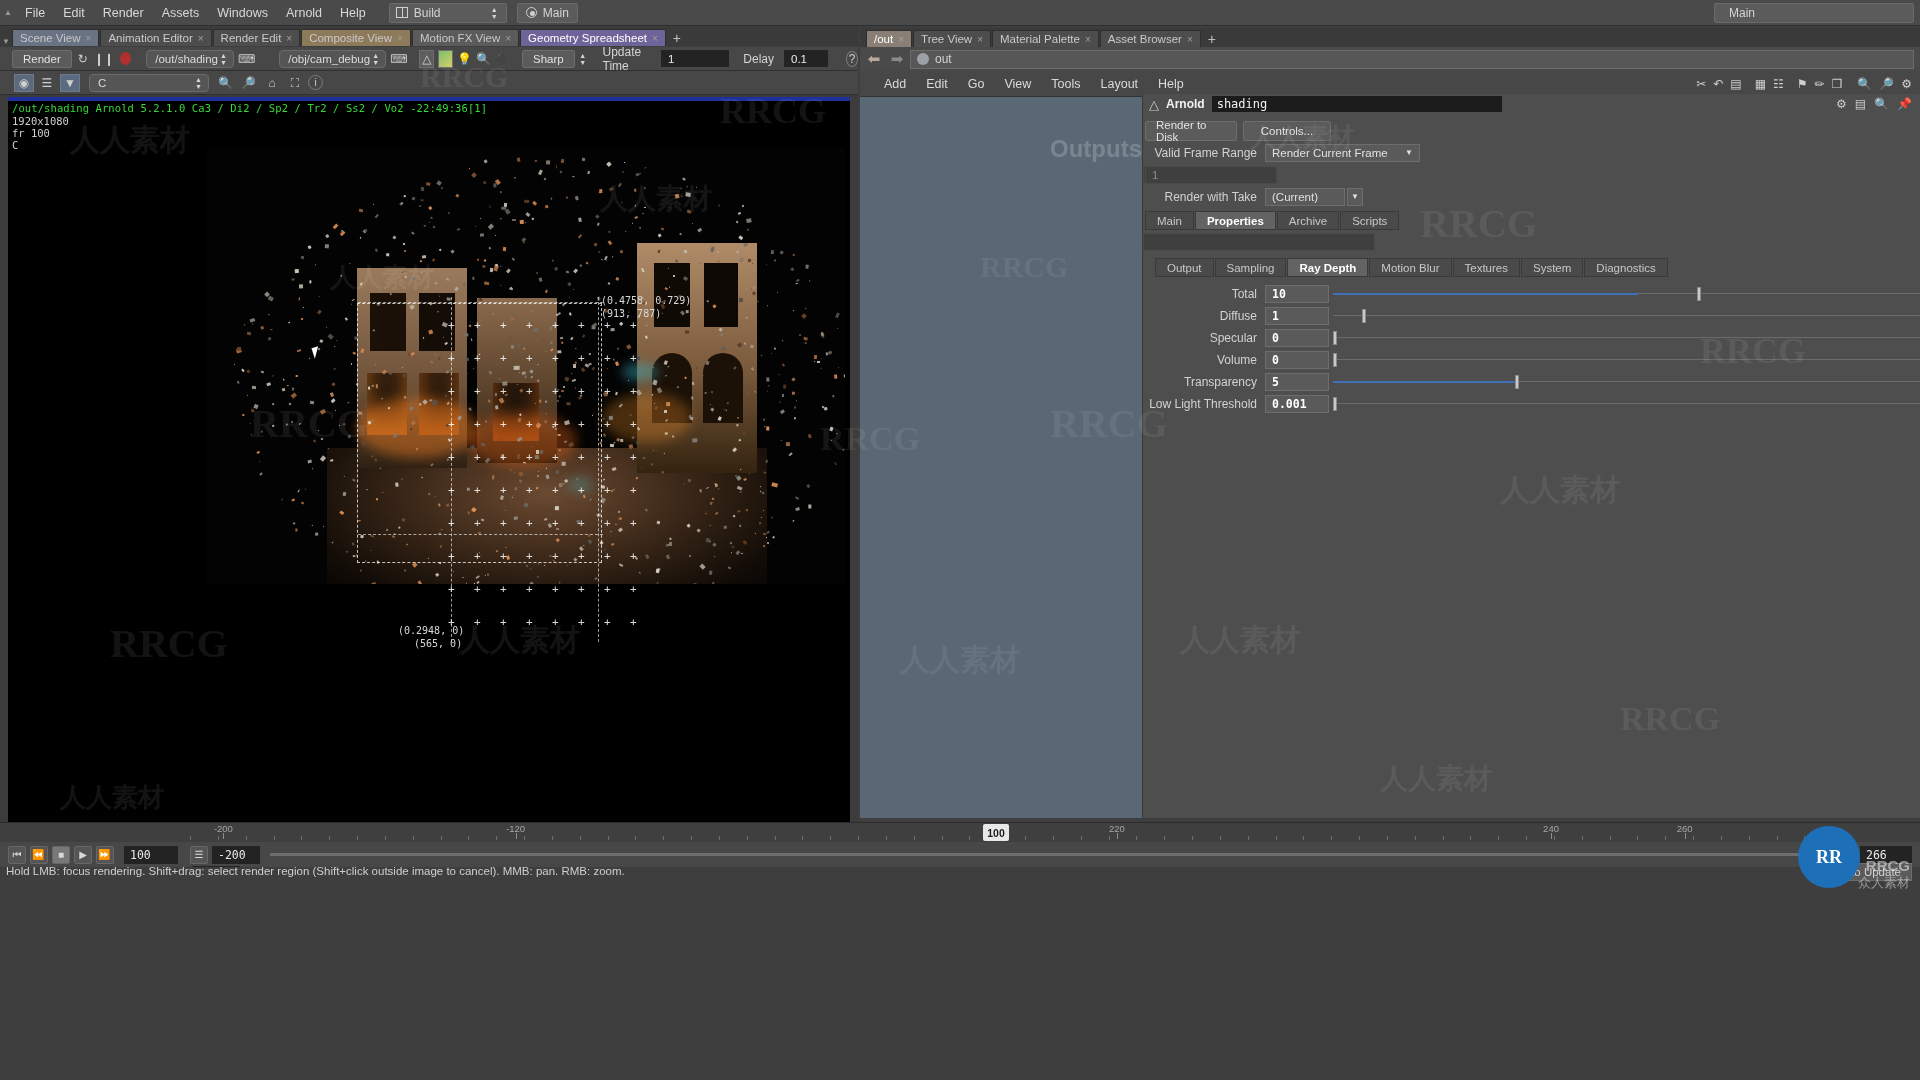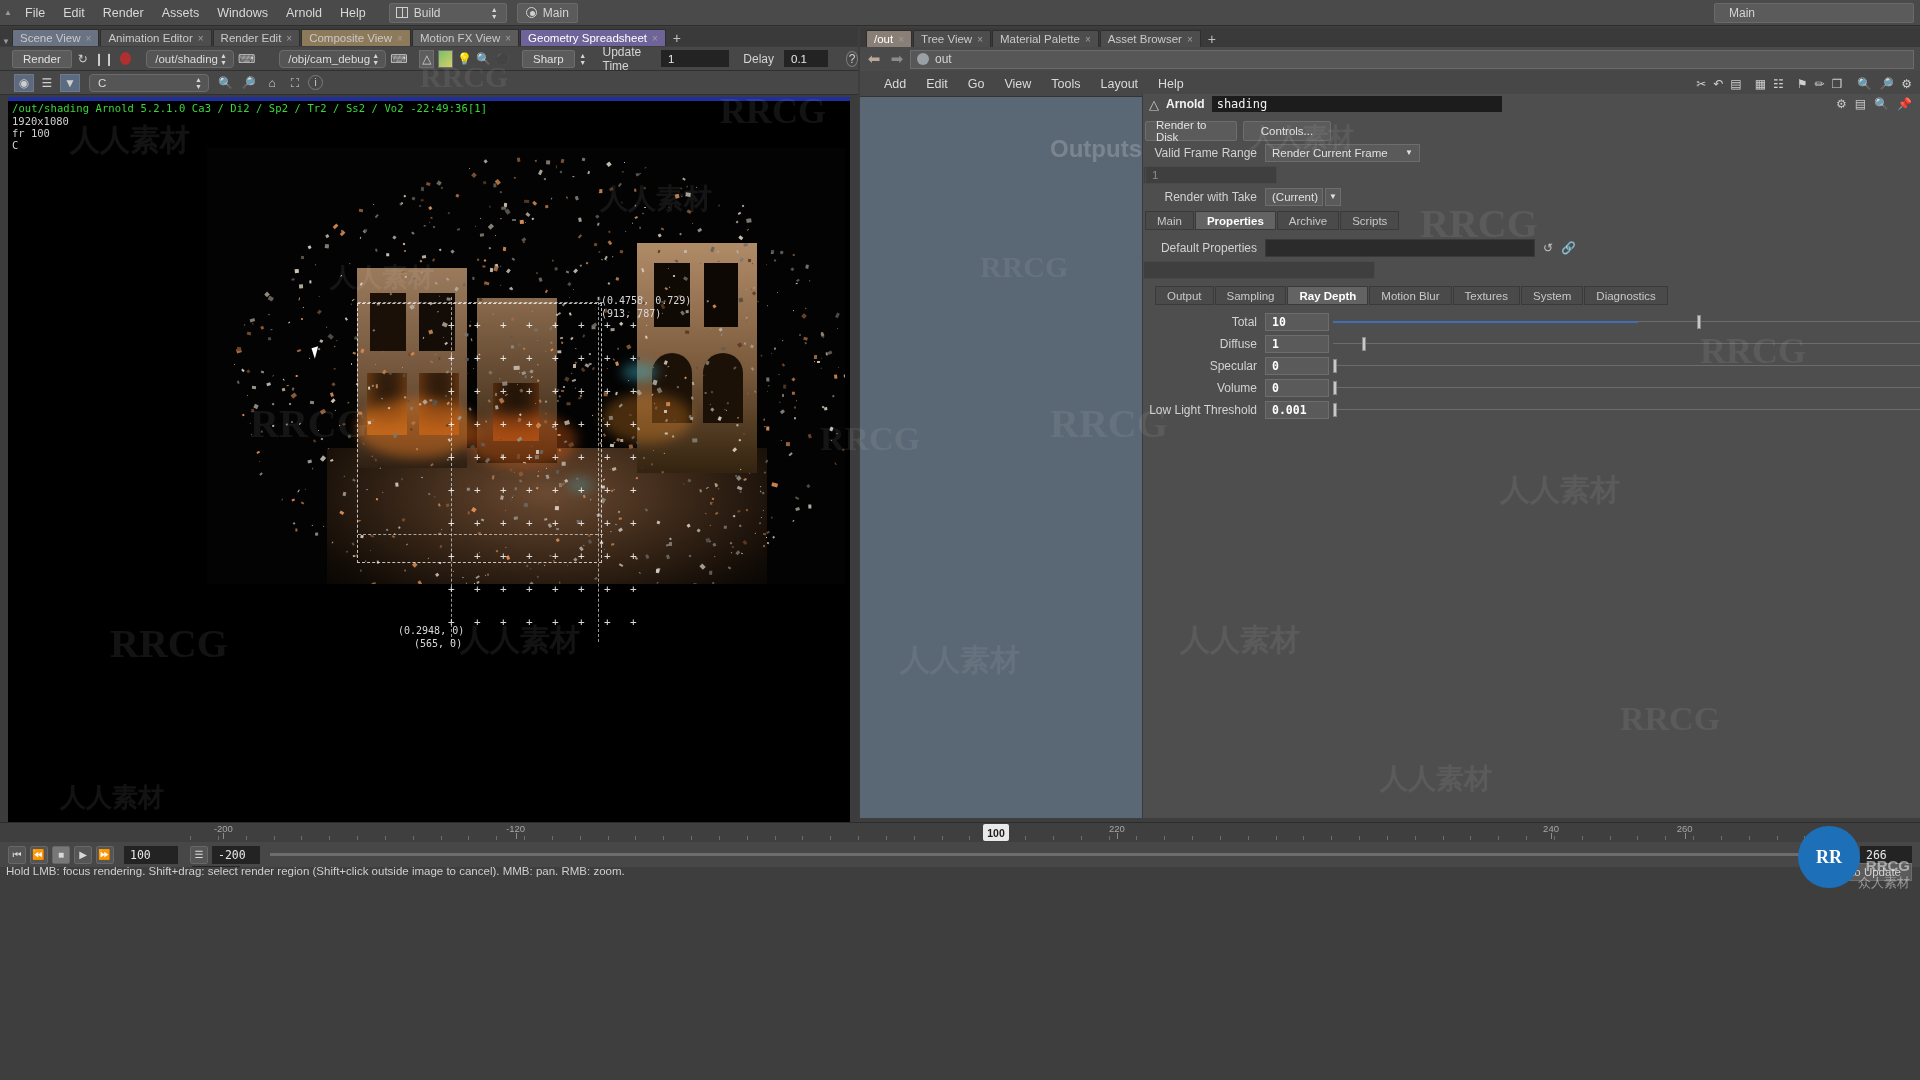--- a/index.html
+++ b/index.html
@@ -1391,37 +1391,31 @@
 
       <div class="prow">
         <div class="plabel dim">Start/End/Inc</div>
         <div class="pfield dark" style="width:62px;">-130</div>
         <div class="pfield dark" style="width:132px;margin-left:2px;">110</div>
         <div class="pfield dark" style="width:132px;margin-left:2px;">1</div>
       </div>
 
       <div class="prow">
         <div class="plabel">Render with Take</div>
-        <div class="pfield" style="width:58px;">(Current)</div>
+        <div class="pfield" style="width:80px;">(Current)</div>
         <div class="pfield" style="width:16px;justify-content:center;margin-left:2px;font-size:8px;">▼</div>
       </div>
 
       <div class="tabrow" style="margin-left:2px;">
         <div class="ptb">Main</div>
         <div class="ptb sel">Properties</div>
         <div class="ptb">Archive</div>
         <div class="ptb">Scripts</div>
       </div>
 
-      <div class="prow" style="margin-top:7px;">
-        <div class="plabel">Default Properties</div>
-        <div class="pfield" style="width:270px;background:#2b2b2b;border-color:#3a3a3a;"></div>
-        <span style="margin-left:8px;color:#c2c2c2;">↺</span>
-        <span style="margin-left:8px;color:#c2c2c2;">🔗</span>
-      </div>
 
       <div class="prow">
         <div class="plabel dim">User Options</div>
         <div class="pfield dark" style="width:232px;"></div>
         <span style="margin-left:10px;width:11px;height:11px;background:#c9c9c9;border:1px solid #8a8a8a;display:inline-block;"></span>
         <span style="margin-left:6px;font-size:11.5px;">Enable</span>
       </div>
 
       <div class="tabrow" style="margin-left:12px;margin-top:6px;">
         <div class="ptb">Output</div>
@@ -1461,20 +1455,29 @@
               <div class="knob" style="left: 0%;"></div>
             </div>
           </div>
           <div class="prow">
             <div class="plabel" style="width:122px">Volume</div>
             <div class="pfield num" style="width:64px">0</div>
             <div class="slider" style="width:216px;margin-left:4px">
               <div class="track"></div>
               <div class="fill" style="width: 0%;"></div>
               <div class="knob" style="left: 0%;"></div>
+            </div>
+          </div>
+          <div class="prow">
+            <div class="plabel" style="width:122px">Transparency</div>
+            <div class="pfield num" style="width:64px">5</div>
+            <div class="slider" style="width:216px;margin-left:4px">
+              <div class="track"></div>
+              <div class="fill" style="width: 31%;"></div>
+              <div class="knob" style="left: 31%;"></div>
             </div>
           </div>
           <div class="prow">
             <div class="plabel" style="width:122px">Low Light Threshold</div>
             <div class="pfield num" style="width:64px">0.001</div>
             <div class="slider" style="width:216px;margin-left:4px">
               <div class="track"></div>
               <div class="fill" style="width: 0%;"></div>
               <div class="knob" style="left: 0%;"></div>
             </div>

